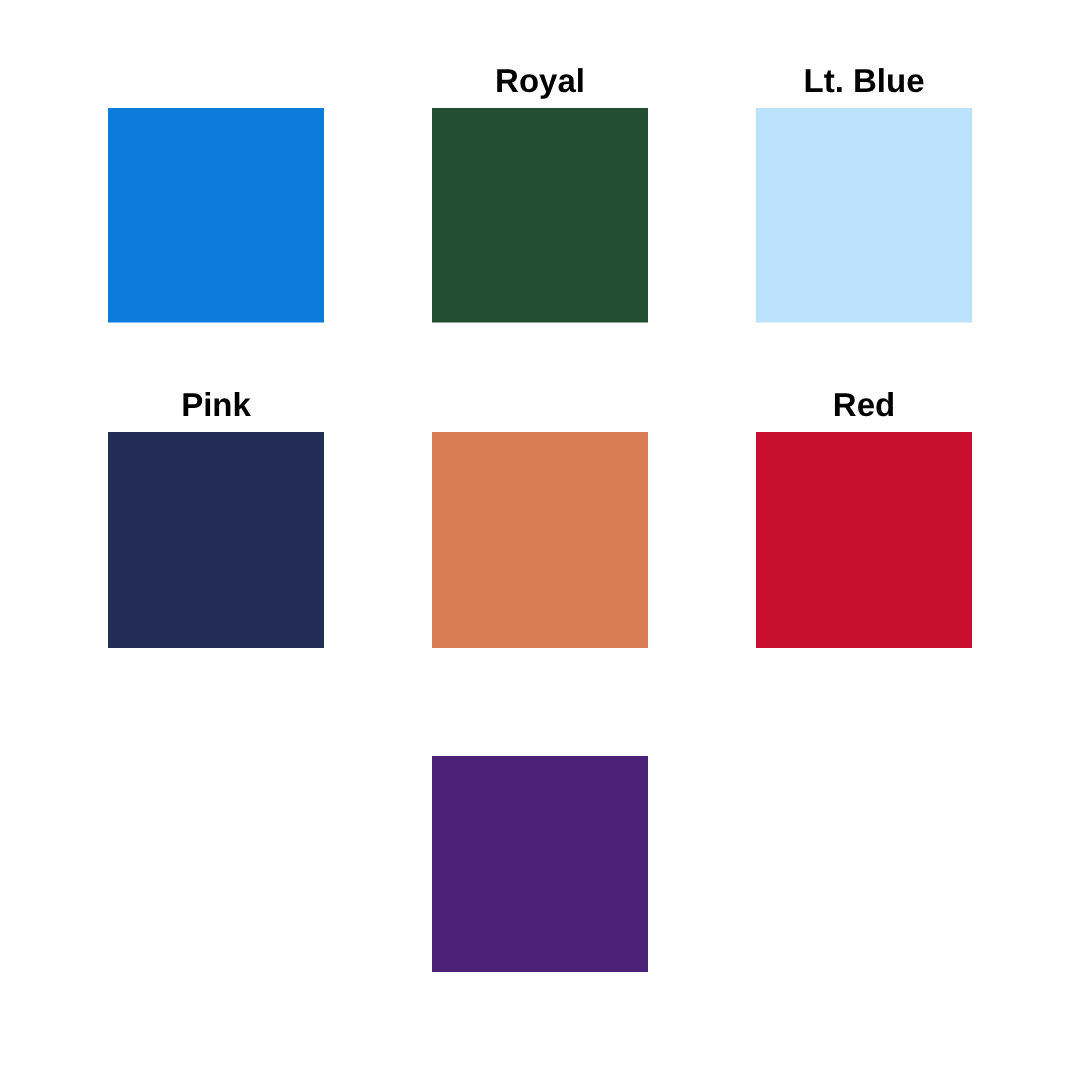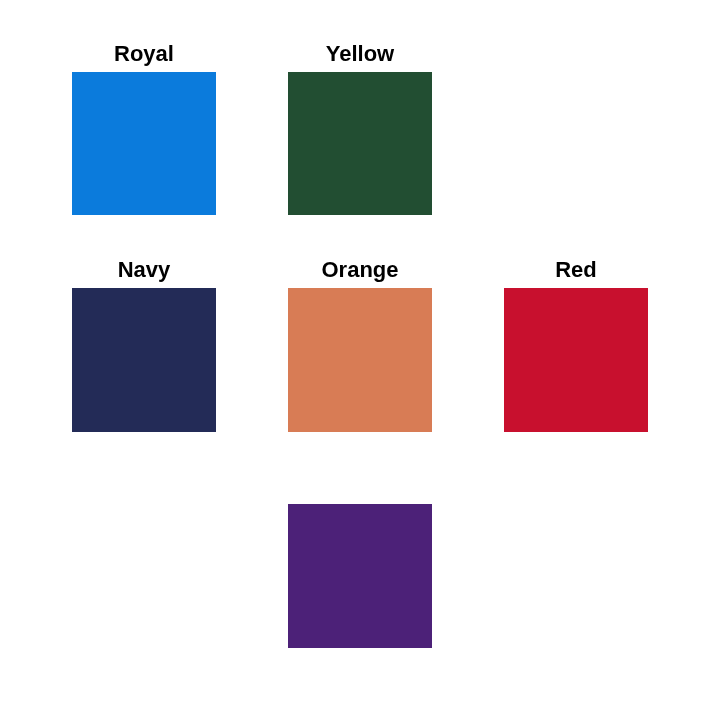--- a/index.html
+++ b/index.html
@@ -63,37 +63,39 @@
     white-space: nowrap;
   }
 </style>
 </head>
 <body style="background: rgb(255, 255, 255);">
 
 <div id="palette-figure" style="background: rgb(255, 255, 255);">
   <div class="swatch-grid">
 
     <div class="swatch-cell r1 c1">
-      <div class="swatch-label">Royal</div>
       <div class="swatch-patch" style="background: rgb(11, 123, 220);"></div>
     </div>
 
     <div class="swatch-cell r1 c2">
-      <div class="swatch-label">Yellow</div>
+      <div class="swatch-label">Royal</div>
       <div class="swatch-patch" style="background: rgb(34, 78, 50);"></div>
     </div>
 
+    <div class="swatch-cell r1 c3">
+      <div class="swatch-label">Lt. Blue</div>
+      <div class="swatch-patch" style="background: rgb(188, 227, 251);"></div>
+    </div>
 
     <div class="swatch-cell r2 c1">
-      <div class="swatch-label">Navy</div>
+      <div class="swatch-label">Pink</div>
       <div class="swatch-patch" style="background: rgb(35, 43, 87);"></div>
     </div>
 
     <div class="swatch-cell r2 c2">
-      <div class="swatch-label">Orange</div>
       <div class="swatch-patch" style="background: rgb(216, 124, 85);"></div>
     </div>
 
     <div class="swatch-cell r2 c3">
       <div class="swatch-label">Red</div>
       <div class="swatch-patch" style="background: rgb(200, 16, 46);"></div>
     </div>
 
 
     <div class="swatch-cell r3 c2">

